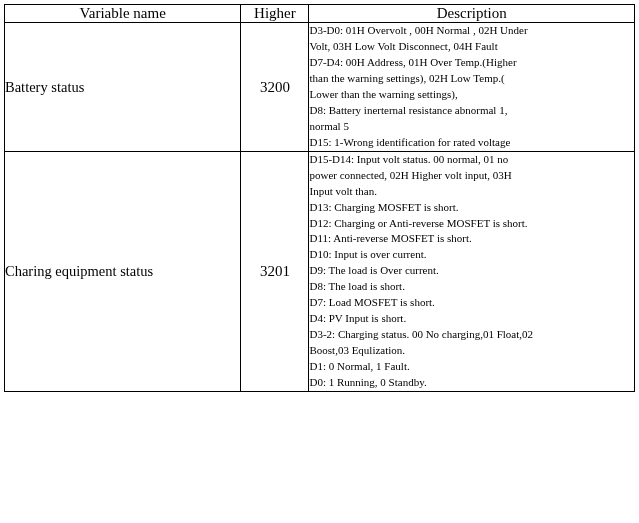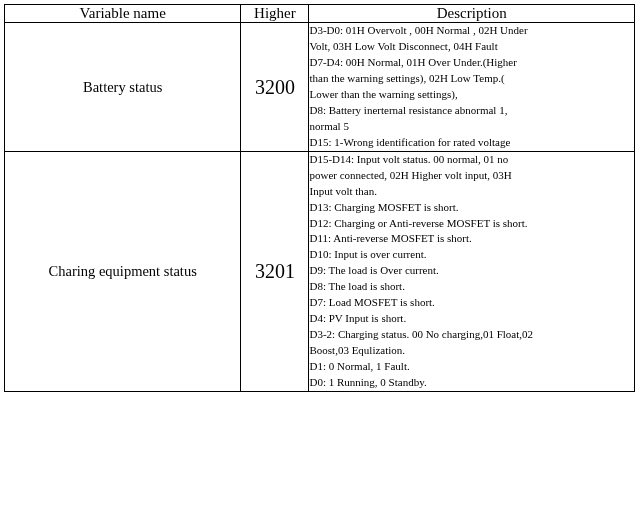--- a/index.html
+++ b/index.html
@@ -55,24 +55,23 @@
   }
   .section-row td .sec-inner {
     display: block;
     padding-right: 22px;
   }
   td.name-cell {
     font-size: 14.5px;
     padding: 4px 5px 4px 6px;
     vertical-align: middle;
     line-height: 1.3;
-    text-align: center;
   }
   td.addr-cell {
-    font-size: 20px;
+    font-size: 15px;
     text-align: center;
     vertical-align: middle;
   }
   td.desc-cell {
     font-size: 11px;
     padding: 4px 4px 4px 6px;
     vertical-align: top;
     line-height: 1.45;
   }
   .desc-line {
@@ -101,21 +100,21 @@
       </tr>
     </thead>
     <tbody>
 
       <tr>
         <td class="name-cell">Battery status</td>
         <td class="addr-cell">3200</td>
         <td class="desc-cell">
           <span class="desc-line">D3-D0: 01H Overvolt , 00H Normal , 02H Under</span>
           <span class="desc-line">Volt, 03H Low Volt Disconnect, 04H Fault</span>
-          <span class="desc-line">D7-D4: 00H Normal, 01H Over Under.(Higher</span>
+          <span class="desc-line">D7-D4: 00H Address, 01H Over Temp.(Higher</span>
           <span class="desc-line">than the warning settings), 02H Low Temp.(</span>
           <span class="desc-line">Lower than the warning settings),</span>
           <span class="desc-line">D8: Battery inerternal resistance abnormal 1,</span>
           <span class="desc-line">normal 5</span>
           <span class="desc-line">D15: 1-Wrong identification for rated voltage</span>
         </td>
       </tr>
 
       <tr>
         <td class="name-cell">Charing equipment status</td>

